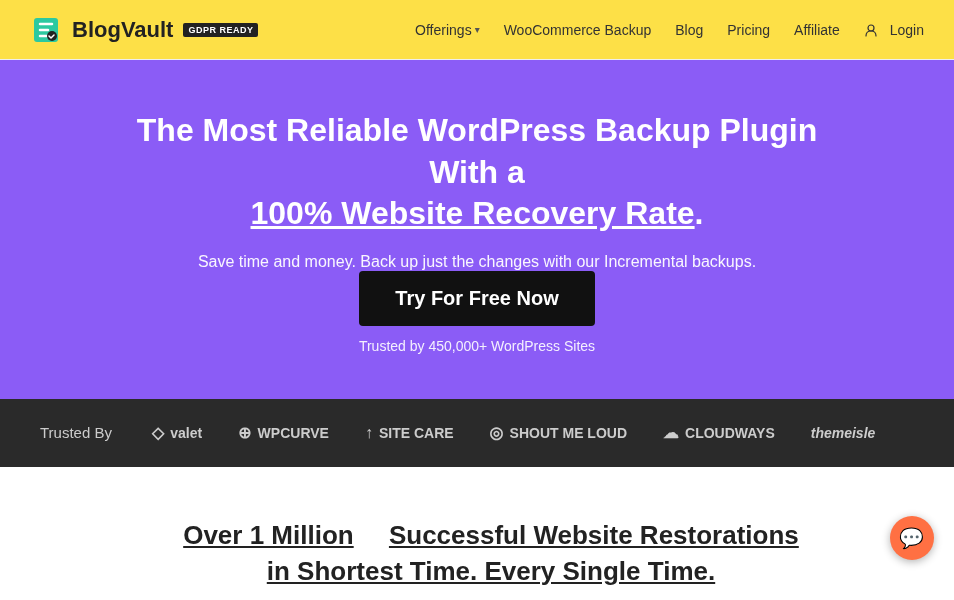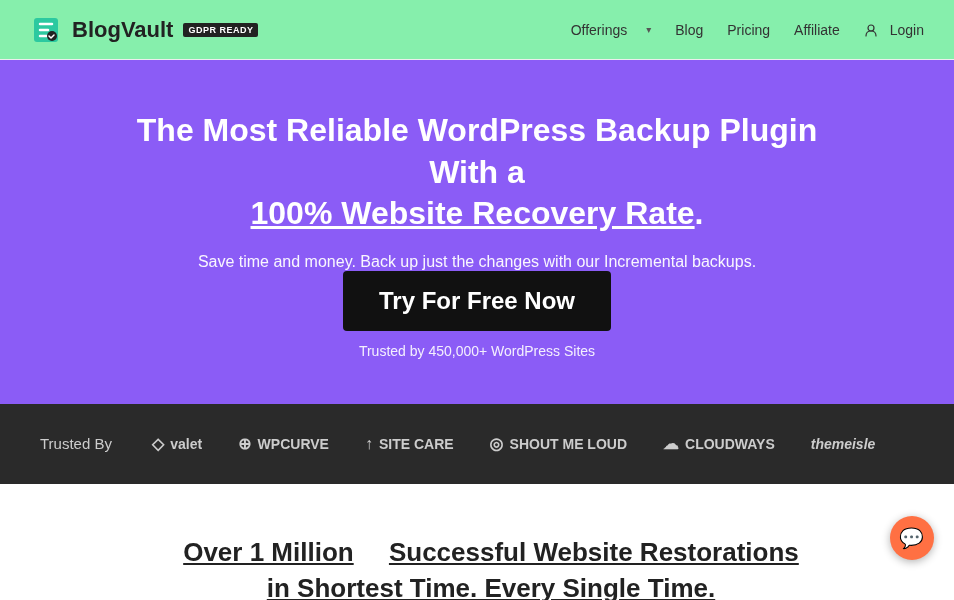--- a/index.html
+++ b/index.html
@@ -1,33 +1,33 @@
 <!DOCTYPE html>
 <html><head>
   <meta charset="utf-8">
   <style>
     * { margin: 0; padding: 0; box-sizing: border-box; }
     body { font-family: -apple-system, BlinkMacSystemFont, 'Segoe UI', sans-serif; width: 954px; overflow-x: hidden; }
 
     
     .navbar {
       display: flex; align-items: center; justify-content: space-between;
-      padding: 0 30px; height: 60px; background: #86efac;
+      padding: 0 30px; height: 60px; background: #fde047;
       border-bottom: 1px solid #eee;
     }
     .navbar-left { display: flex; align-items: center; gap: 10px; }
     .logo-icon { width: 32px; height: 32px; }
     .logo-text { font-size: 22px; font-weight: 700; color: #222; }
     .gdpr-badge {
       background: #222; color: #fff; font-size: 9px; font-weight: 700;
       padding: 2px 5px; border-radius: 2px; letter-spacing: 0.5px;
     }
     .navbar-right { display: flex; align-items: center; gap: 24px; }
     .nav-link { font-size: 14px; color: #333; text-decoration: none; cursor: pointer; }
-    .nav-link-dropdown { display: flex; align-items: center; gap: 19px; }
+    .nav-link-dropdown { display: flex; align-items: center; gap: 3px; }
     .nav-dropdown-arrow { font-size: 10px; color: #555; }
     .try-now-btn {
       background: #111; color: #fff; border: none; padding: 8px 18px;
       border-radius: 4px; font-size: 14px; font-weight: 600; cursor: pointer;
     }
     .login-link { display: flex; align-items: center; gap: 12px; font-size: 14px; color: #333; cursor: pointer; }
 
     
     .hero {
       background: #8b5cf6;
@@ -38,28 +38,28 @@
     .hero-title {
       font-size: 32px; font-weight: 700; line-height: 1.3; margin-bottom: 18px;
       max-width: 700px; margin-left: auto; margin-right: auto;
     }
     .hero-title-underline { text-decoration: underline; }
     .hero-subtitle {
       font-size: 16px; color: #fff; opacity: 0.95;
     }
     .cta-btn {
       background: #111; color: #fff; border: none; padding: 16px 36px;
-      font-size: 24px; font-weight: 700; border-radius: 4px; cursor: pointer;
+      font-size: 20px; font-weight: 700; border-radius: 4px; cursor: pointer;
       display: inline-block; margin-bottom: 12px;
     }
     .trusted-count { font-size: 14px; color: #fff; opacity: 0.9; }
 
     
     .trusted-strip {
-      background: #2a2a2a; padding: 0 40px; height: 80px;
+      background: #2a2a2a; padding: 0 40px; height: 68px;
       display: flex; align-items: center; gap: 40px;
     }
     .trusted-label { color: #ccc; font-size: 15px; font-weight: 500; white-space: nowrap; }
     .trusted-logos { display: flex; align-items: center; gap: 36px; flex: 1; }
     .brand-logo { color: #ccc; font-size: 14px; font-weight: 600; display: flex; align-items: center; gap: 6px; white-space: nowrap; }
     .brand-logo .brand-icon { font-size: 16px; }
 
     
     .restoration {
       background: #fff; padding: 50px 30px 30px; text-align: center;
@@ -90,20 +90,23 @@
       <circle cx="22" cy="22" r="5" fill="#222"></circle>
       <path d="M19 22 l2 2 l3-3" stroke="#fff" stroke-width="1.5" stroke-linecap="round" stroke-linejoin="round"></path>
     </svg>
     <span class="logo-text">BlogVault</span>
     <span class="gdpr-badge">GDPR READY</span>
   </div>
   <div class="navbar-right">
     <a class="nav-link nav-link-dropdown">
       <span>Offerings</span>
       <span class="nav-dropdown-arrow">▾</span>
+    </a>
+    <a class="nav-link">
+      <span>WooCommerce Backup</span>
     </a>
     <a class="nav-link">
       <span>Blog</span>
     </a>
     <a class="nav-link">
       <span>Pricing</span>
     </a>
     <a class="nav-link">
       <span>Affiliate</span>
     </a>

